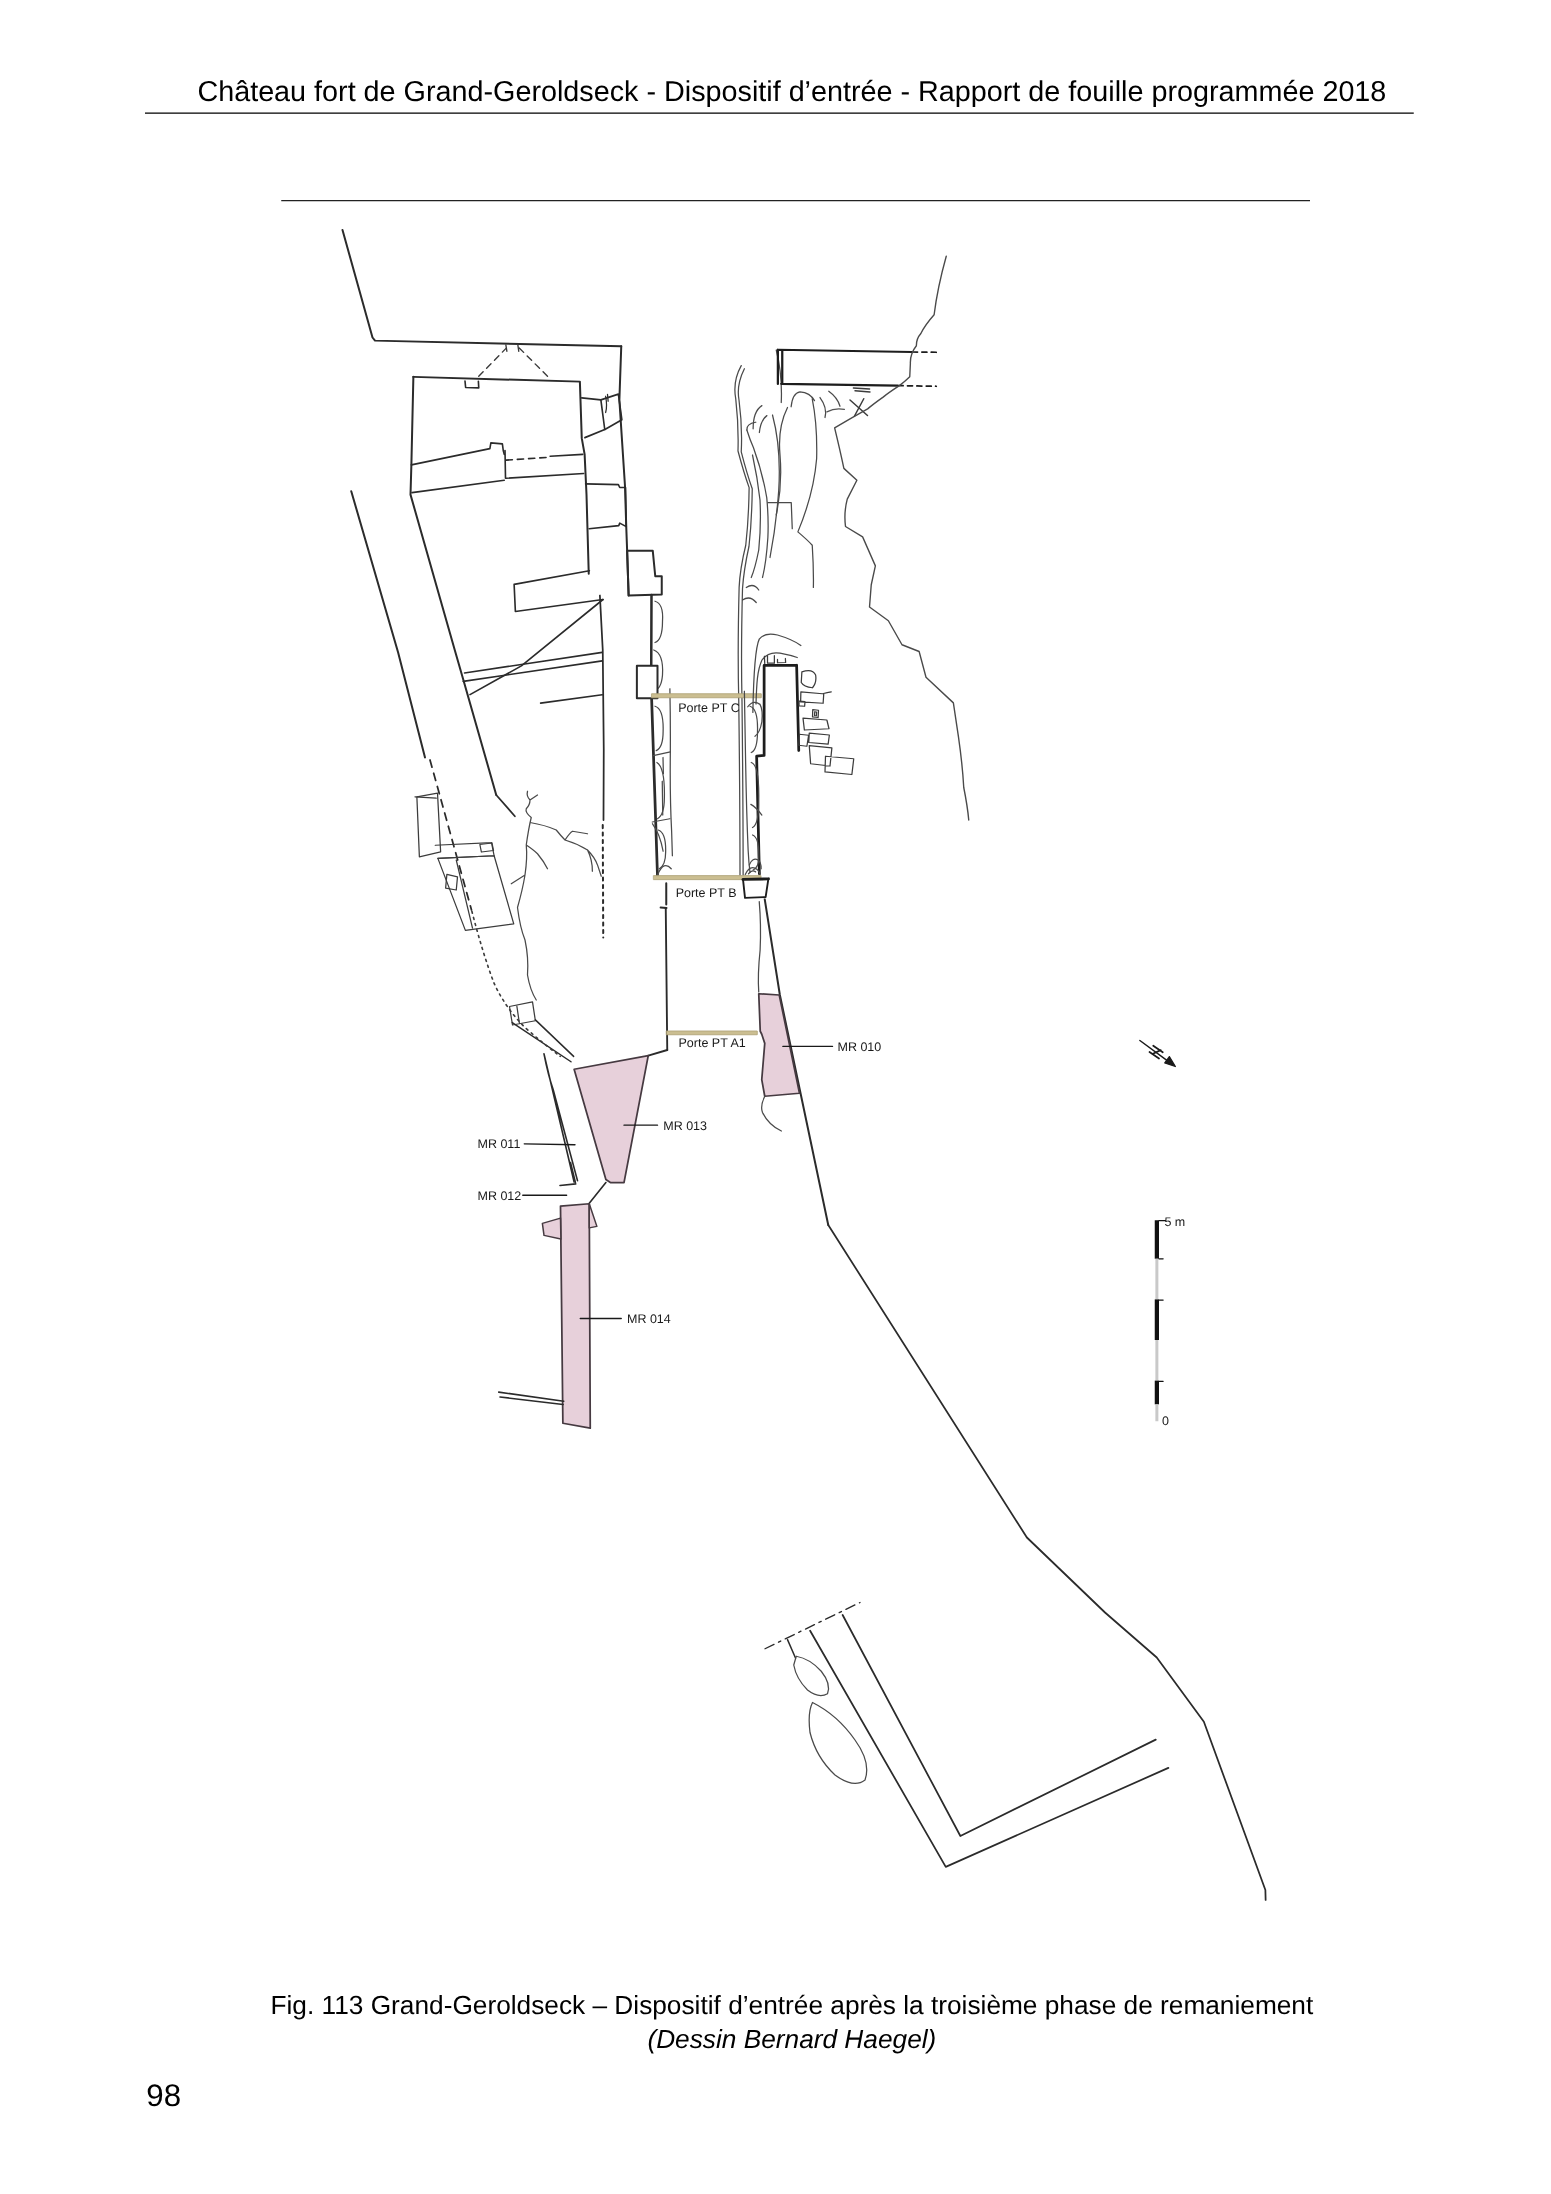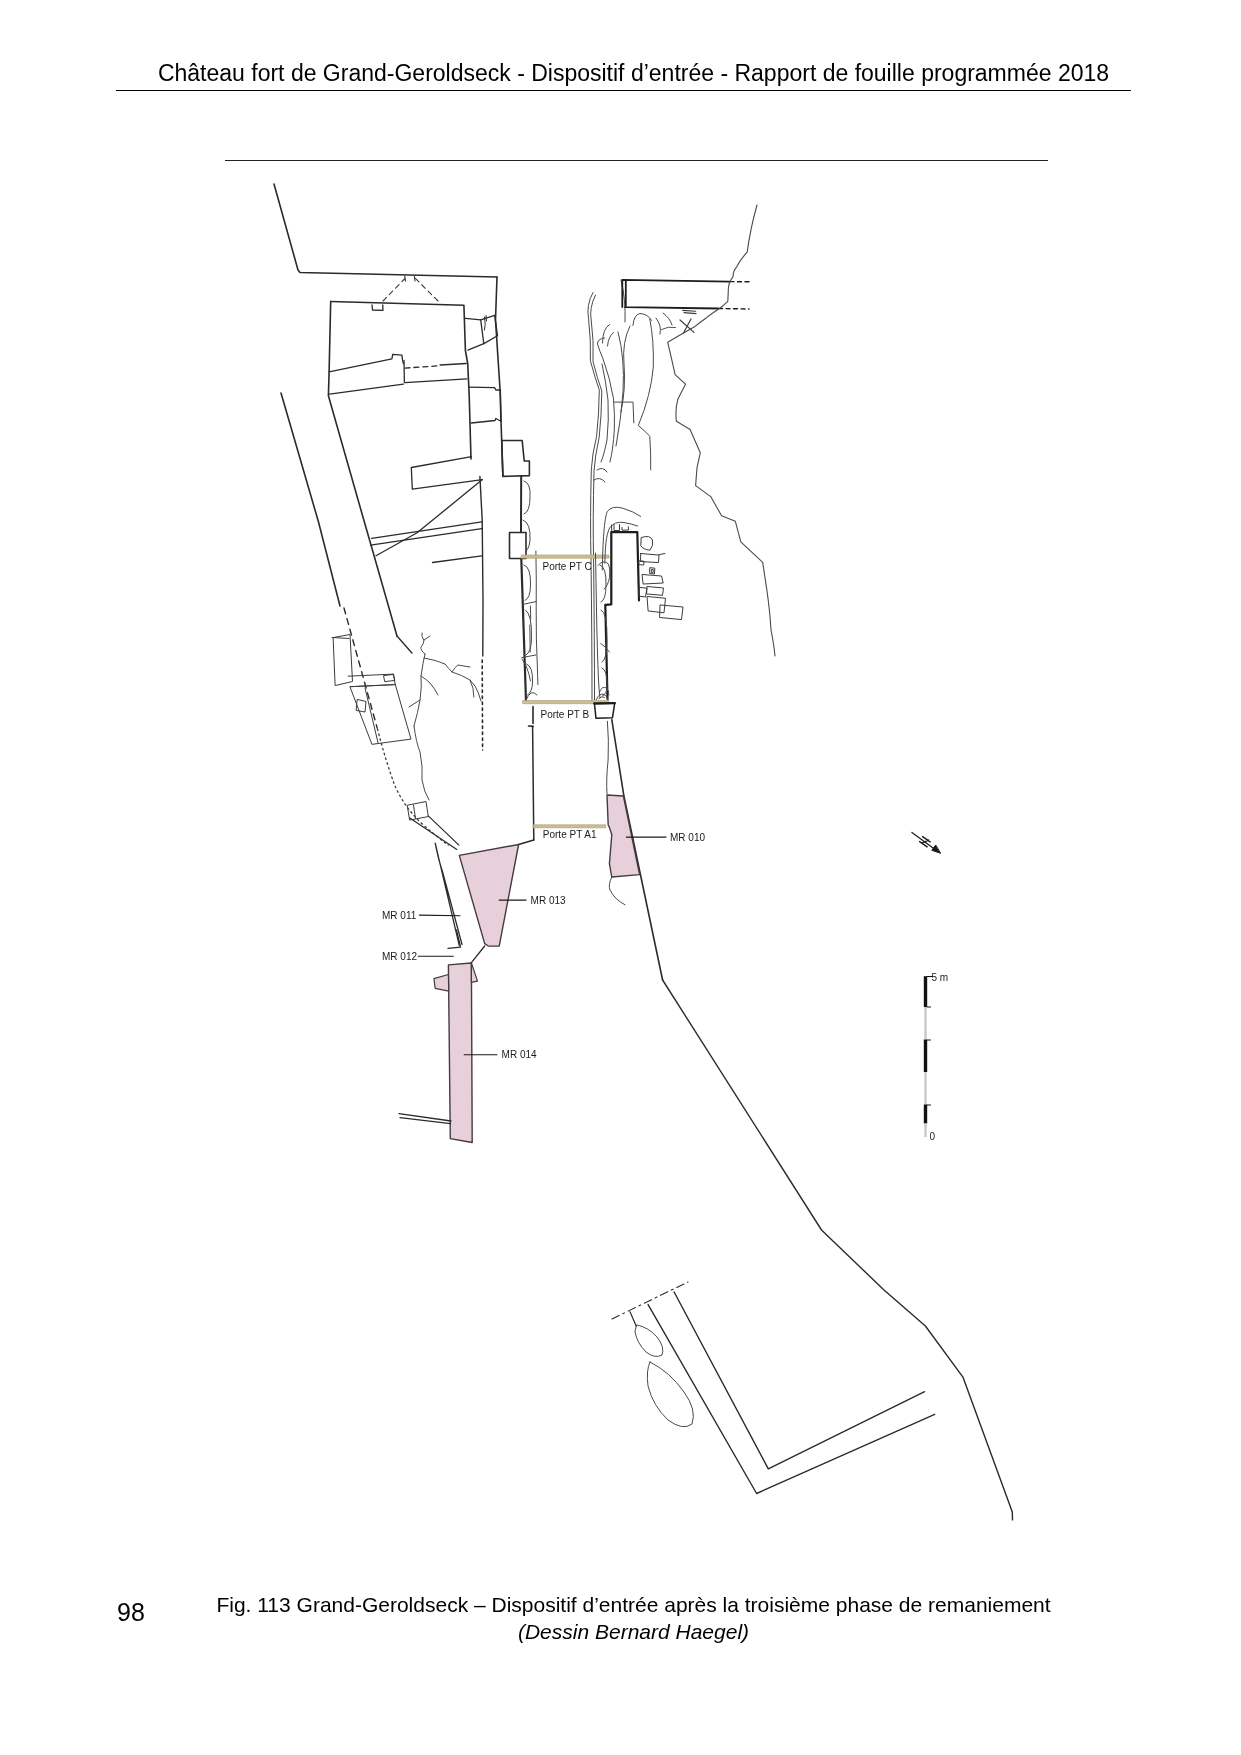--- a/index.html
+++ b/index.html
@@ -2,21 +2,21 @@
 <html><head>
 <meta charset="utf-8">
 <style>
   html,body{margin:0;padding:0;background:#ffffff;}
   body{width:1241px;height:1755px;position:relative;font-family:"Liberation Sans",sans-serif;}
   .hdr{position:absolute;top:62px;left:13px;width:1241px;text-align:center;font-size:23px;line-height:1;color:#000;}
   .hdrline{position:absolute;top:90px;left:116px;width:1015px;height:0;border-top:1.5px solid #000;}
   .figline{position:absolute;top:160px;left:225px;width:823px;height:0;border-top:1.6px solid #222;}
   .cap1{position:absolute;top:1594px;left:13px;width:1241px;text-align:center;font-size:21px;line-height:1;color:#000;}
   .cap2{position:absolute;top:1621px;left:13px;width:1241px;text-align:center;font-size:21px;line-height:1;font-style:italic;color:#000;}
-  .pgnum{position:absolute;top:1600px;left:117px;font-size:25px;line-height:1;color:#000;}
+  .pgnum{position:absolute;top:1665px;left:117px;font-size:25px;line-height:1;color:#000;}
   svg{position:absolute;top:0;left:0;}
   svg text{font-family:"Liberation Sans",sans-serif;font-size:10px;fill:#1a1a1a;}
 </style>
 </head>
 <body>
 
 <div class="hdr">Château fort de Grand-Geroldseck - Dispositif d’entrée - Rapport de fouille programmée 2018</div>
 
 <div class="hdrline"></div>
 

